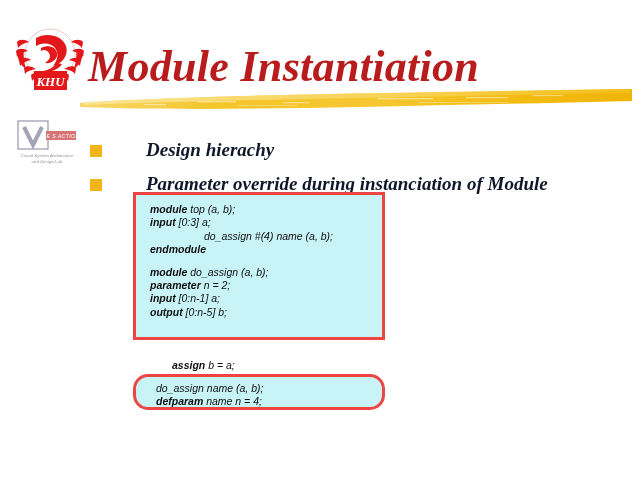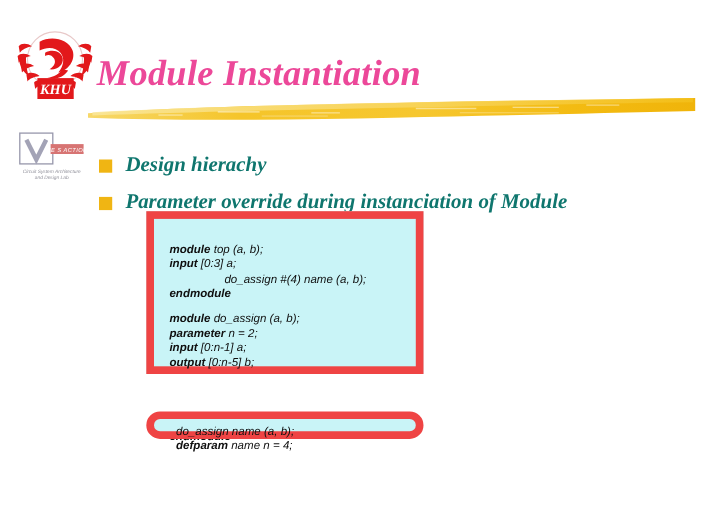--- a/index.html
+++ b/index.html
@@ -28,23 +28,23 @@
     height: 72px;
   }
 
   
   #slide-title {
     position: absolute;
     left: 88px;
     top: 48px;
     font-family: "Liberation Serif", serif;
     font-weight: bold;
-    font-size: 33px;
+    font-size: 44px;
     line-height: 38px;
-    color: #ec4899;
+    color: #b91c1c;
     letter-spacing: 0.3px;
     white-space: nowrap;
   }
 
   
   #title-rule {
     position: absolute;
     left: 78px;
     top: 86px;
     width: 556px;
@@ -73,56 +73,57 @@
     background: #f0b513;
     margin-top: 7px;
     margin-right: 12px;
     flex: 0 0 auto;
   }
   .bullet-text {
     font-family: "Liberation Serif", serif;
     font-weight: bold;
     font-size: 19px;
     line-height: 23px;
-    color: #0f766e;
+    color: #0f172a;
     white-space: nowrap;
+    margin-left: 32px;
   }
   .bullet-text .mono-kw {
     font-family: "Liberation Sans", sans-serif;
     font-weight: bold;
     font-size: 20px;
   }
 
   #bullet-1 { left: 90px; top: 138px; }
   #bullet-2 { left: 90px; top: 172px; }
   #bullet-3 { left: 90px; top: 345px; }
 
   
   .code-box {
     position: absolute;
     background: #c9f4f7;
-    border: 7px solid #ef4444;
+    border: 3px solid #ef4444;
     box-sizing: border-box;
-    padding: 22px 8px 6px 14px;
+    padding: 8px 8px 6px 14px;
     font-family: "Liberation Sans", sans-serif;
     font-size: 10.5px;
     line-height: 13.4px;
     color: #0f0f0f;
   }
   #code-box-main {
     left: 133px;
     top: 192px;
     width: 252px;
     height: 148px;
   }
   #code-box-defparam {
     left: 133px;
     top: 374px;
     width: 252px;
-    height: 20px;
+    height: 36px;
     padding-top: 5px;
     padding-left: 20px;
     border-radius: 15px;
   }
   .code-line { white-space: pre; }
   .code-line b { font-weight: bold; }
   .code-blank { height: 9px; }
   .ind1 { padding-left: 13px; text-align: center; }
   .ind2 { padding-left: 22px; margin-top: 40px; }
 </style>

